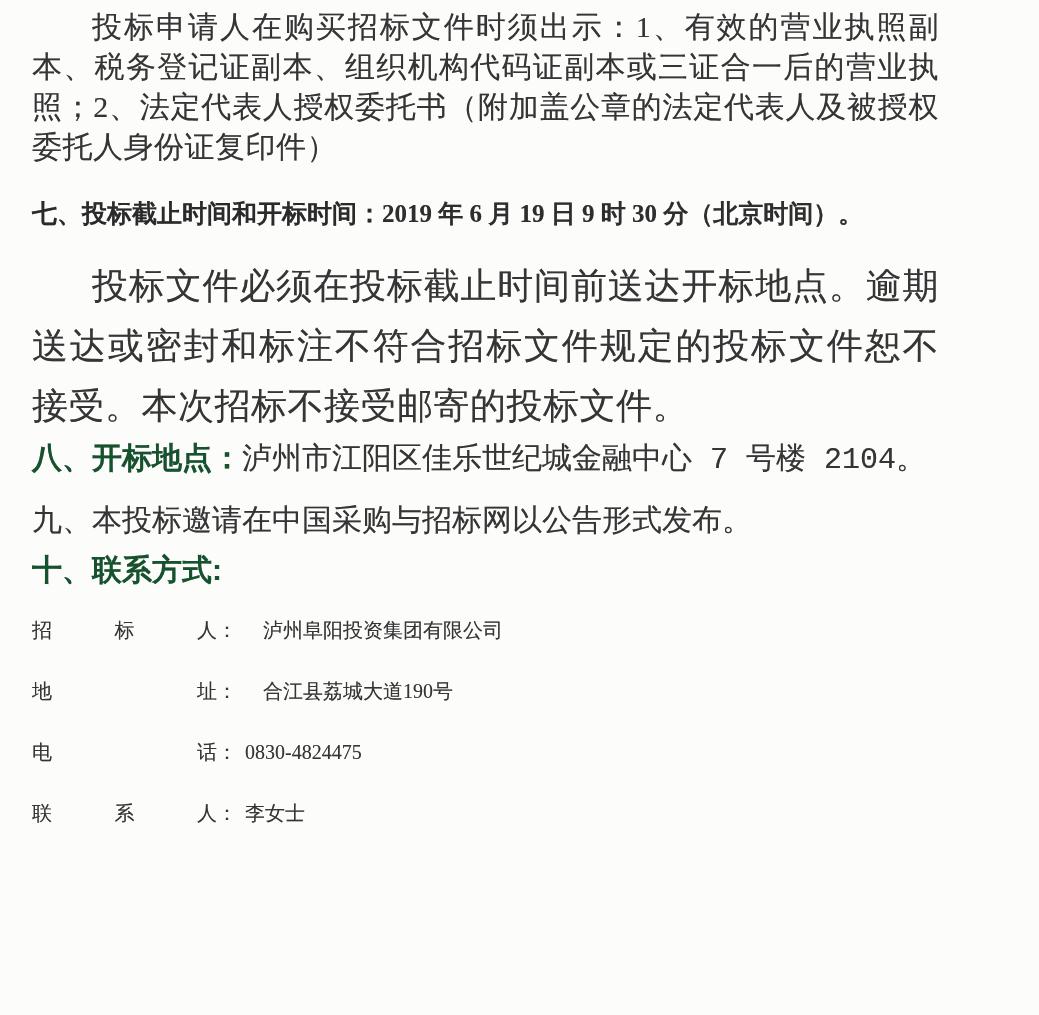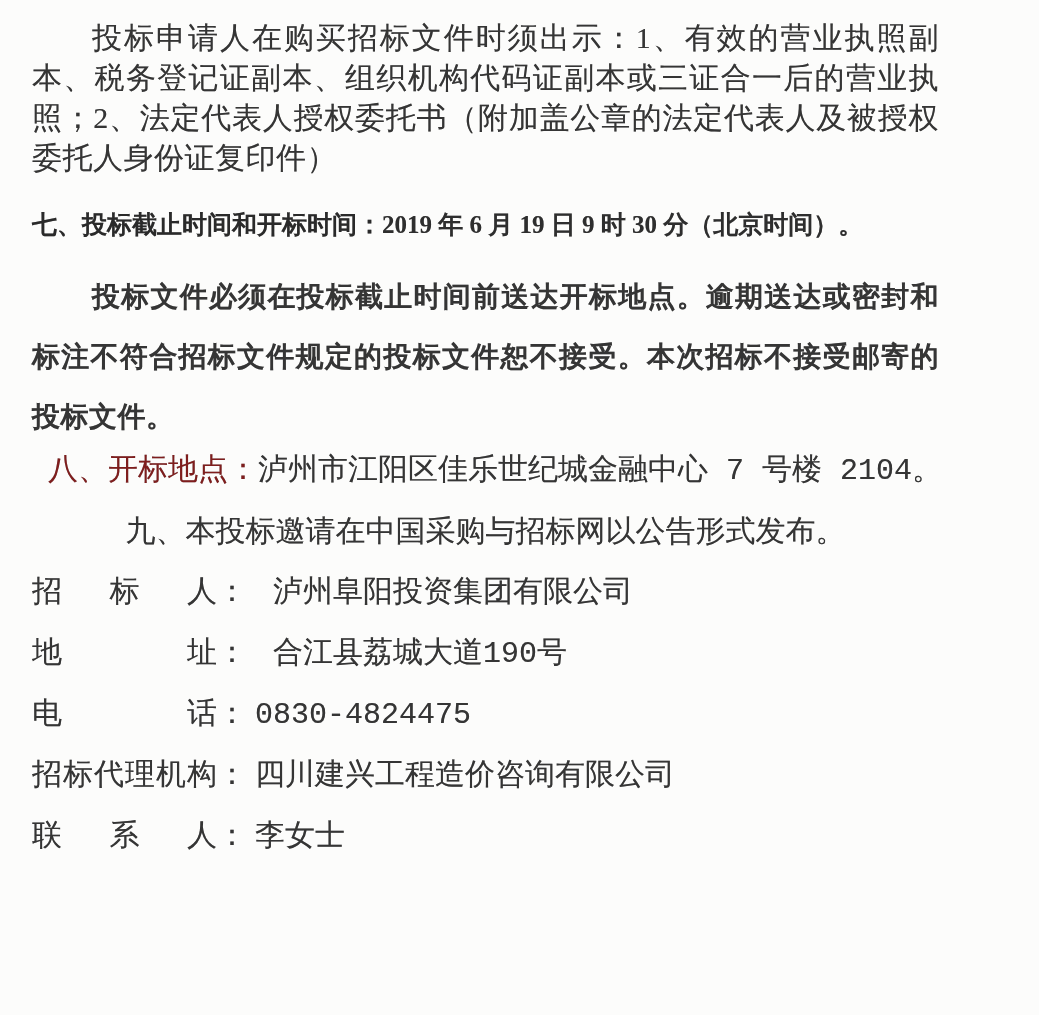--- a/index.html
+++ b/index.html
@@ -11,39 +11,38 @@
     height: 1015px;
     background: #fcfcfb;
     overflow: hidden;
     font-family: "Liberation Serif", "DejaVu Serif", serif;
     color: #353535;
   }
   .page {
     box-sizing: border-box;
     width: 967px;
     height: 1015px;
-    padding: 18px 28px 0 32px;
+    padding: 7px 28px 0 32px;
     text-shadow: 0 0 0.6px rgba(60,60,60,0.45);
   }
   .para {
     font-size: 30px;
     line-height: 40px;
     text-align: justify;
     text-indent: 60px;
     margin: 0;
     letter-spacing: 0.5px;
   }
   .para-wide {
-    font-size: 28px;
+    font-size: 36px;
     line-height: 60px;
     text-align: justify;
     text-indent: 60px;
     margin: 22px 0 0 0;
     letter-spacing: 0.5px;
-    font-weight: bold;
   }
   .heading-line {
     font-size: 25px;
     line-height: 40px;
     margin-top: 26px;
     white-space: nowrap;
   }
   .heading-line .hlabel {
     font-family: "Liberation Sans", "DejaVu Sans", sans-serif;
     font-weight: 700;
@@ -52,38 +51,36 @@
   .heading-line .hvalue {
     font-weight: 700;
     color: #2e2e2e;
   }
   .section-line {
     font-size: 30px;
     line-height: 40px;
     white-space: nowrap;
   }
   .sec8 { margin-top: 2px; }
-  .sec9 { margin-top: 20px; text-align: center; }
+  .sec9 { margin-top: 20px; }
   .sec10 { margin-top: 8px; }
   .section-line .hlabel {
     font-family: "Liberation Sans", "DejaVu Sans", sans-serif;
-    font-weight: 400;
-    color: #7f1d1d;
-    margin-left: 16px;
+    font-weight: 700;
+    color: #14532d;
   }
   .section-line .svalue {
     font-weight: 400;
     font-family: Liberation Mono, monospace;
   }
   .contact-row {
-    font-size: 30px;
+    font-size: 20px;
     line-height: 40px;
     margin-top: 21px;
     white-space: nowrap;
-    font-family: Liberation Mono, monospace;
   }
   .contact-row.first { margin-top: 20px; }
   .clabel {
     display: inline-block;
     width: 185px;
     text-align: justify;
     text-align-last: justify;
     vertical-align: bottom;
   }
   .ccolon { display: inline-block; }
@@ -104,36 +101,36 @@
   <p class="para-wide">投标文件必须在投标截止时间前送达开标地点。逾期送达或密封和标注不符合招标文件规定的投标文件恕不接受。本次招标不接受邮寄的投标文件。</p>
 
   <div class="section-line sec8">
     <span class="hlabel">八、开标地点：</span><span class="svalue">泸州市江阳区佳乐世纪城金融中心 7 号楼 2104。</span>
   </div>
 
   <div class="section-line sec9">
     <span class="svalue">九、</span><span class="svalue">本投标邀请在中国采购与招标网以公告形式发布。</span>
   </div>
 
+  <div class="section-line sec10">
+    <span class="hlabel">十、联系方式:</span>
+  </div>
 
   <div class="contact-row first">
     <span class="clabel">招标人</span><span class="ccolon">：</span><span class="cvalue gap-lg">泸州阜阳投资集团有限公司</span>
   </div>
 
   <div class="contact-row">
     <span class="clabel">地址</span><span class="ccolon">：</span><span class="cvalue gap-lg">合江县荔城大道190号</span>
   </div>
 
 
   <div class="contact-row">
     <span class="clabel">电话</span><span class="ccolon">：</span><span class="cvalue gap-sm">0830-4824475</span>
   </div>
 
-  <div class="contact-row">
-    <span class="clabel">招标代理机构</span><span class="ccolon">：</span><span class="cvalue gap-sm">四川建兴工程造价咨询有限公司</span>
-  </div>
 
 
   <div class="contact-row">
     <span class="clabel">联系人</span><span class="ccolon">：</span><span class="cvalue gap-sm">李女士</span>
   </div>
 
 </div>
 
 </body></html>

